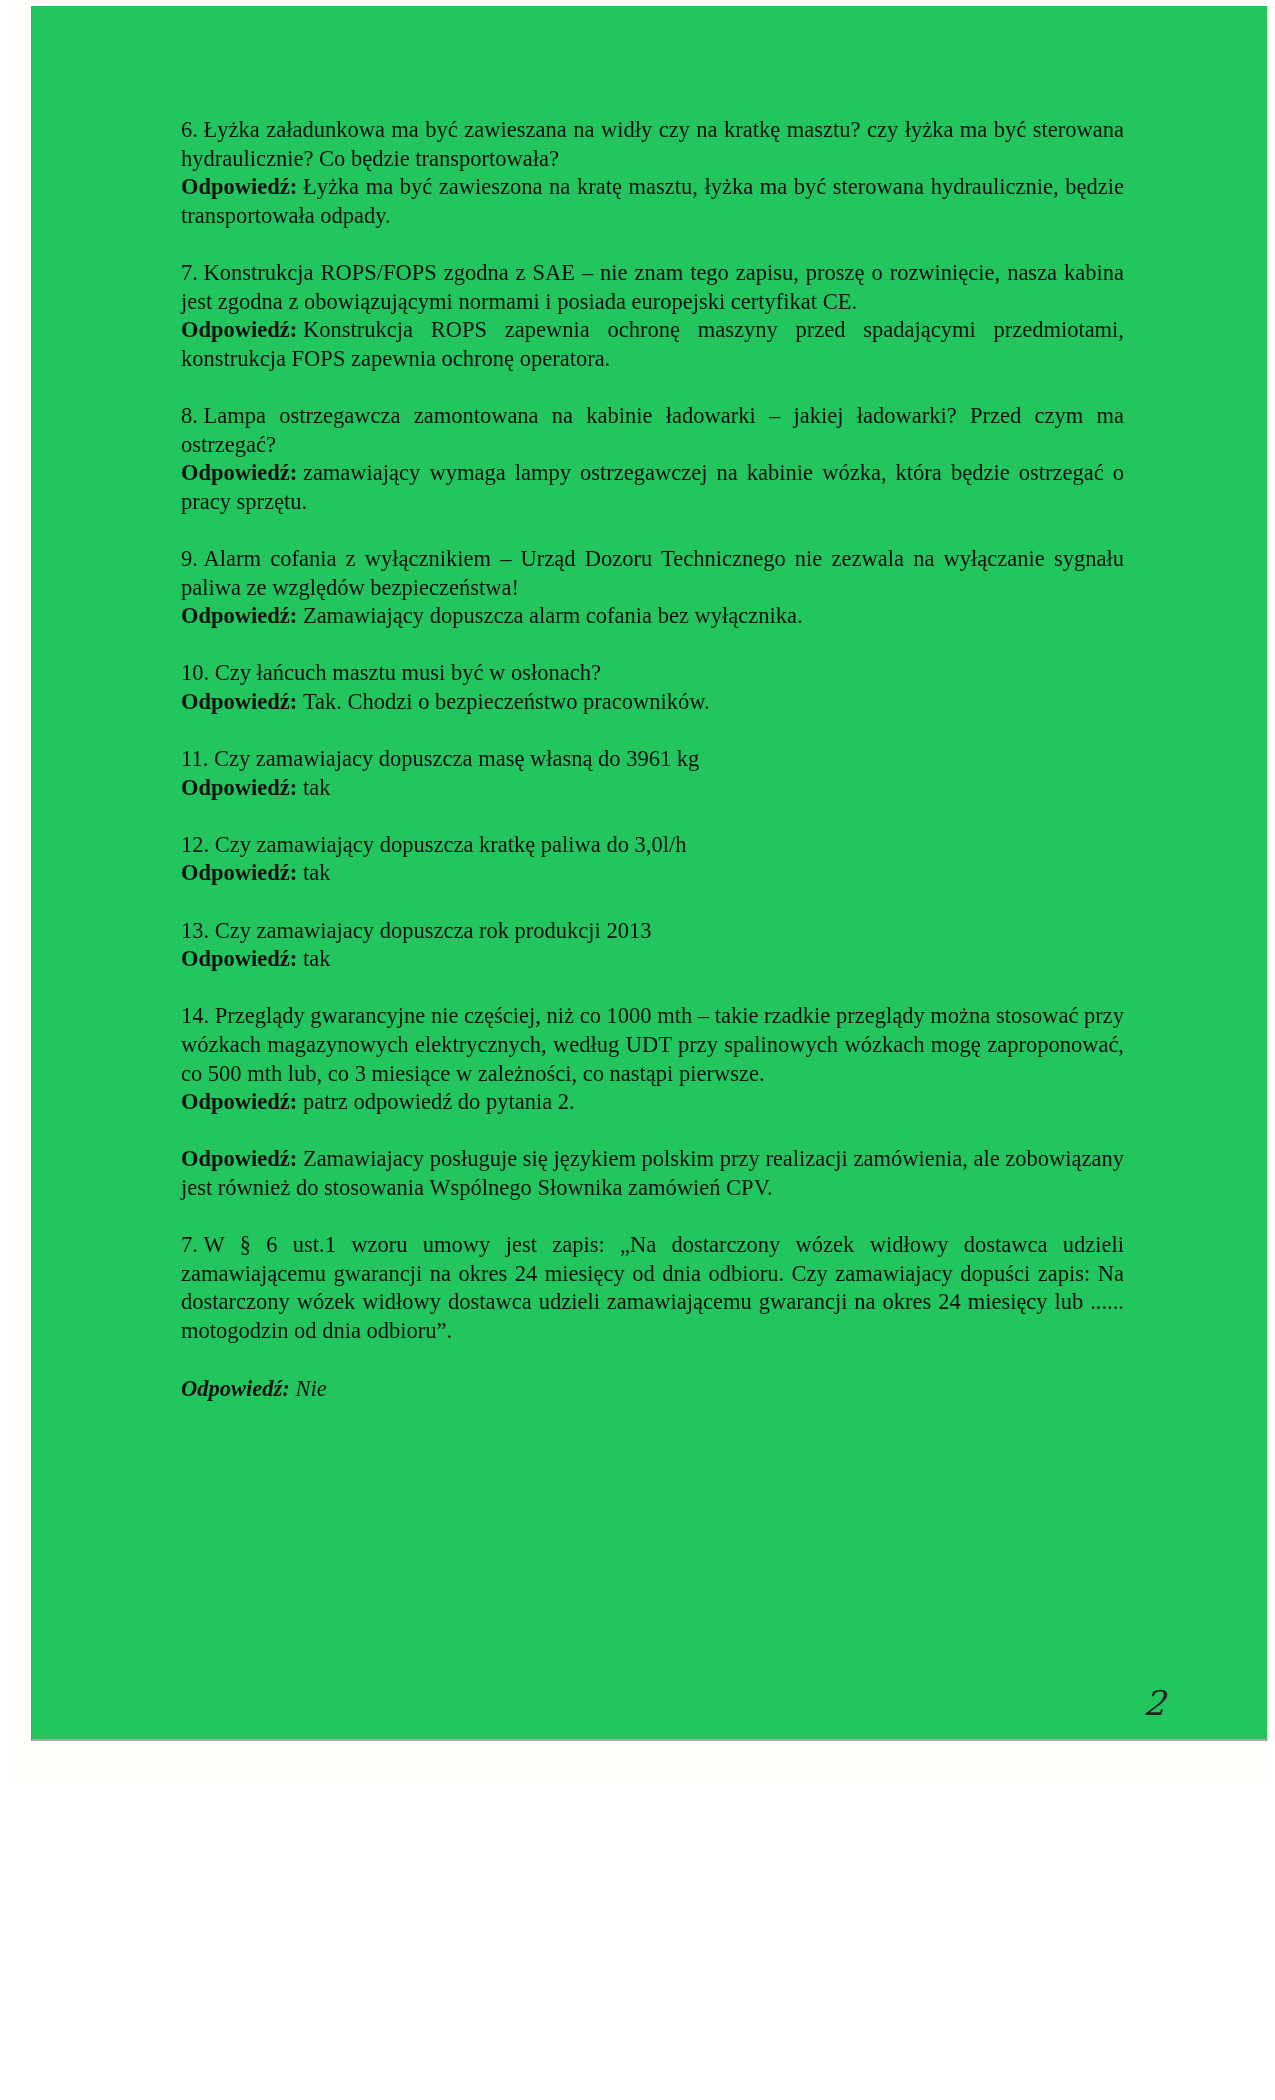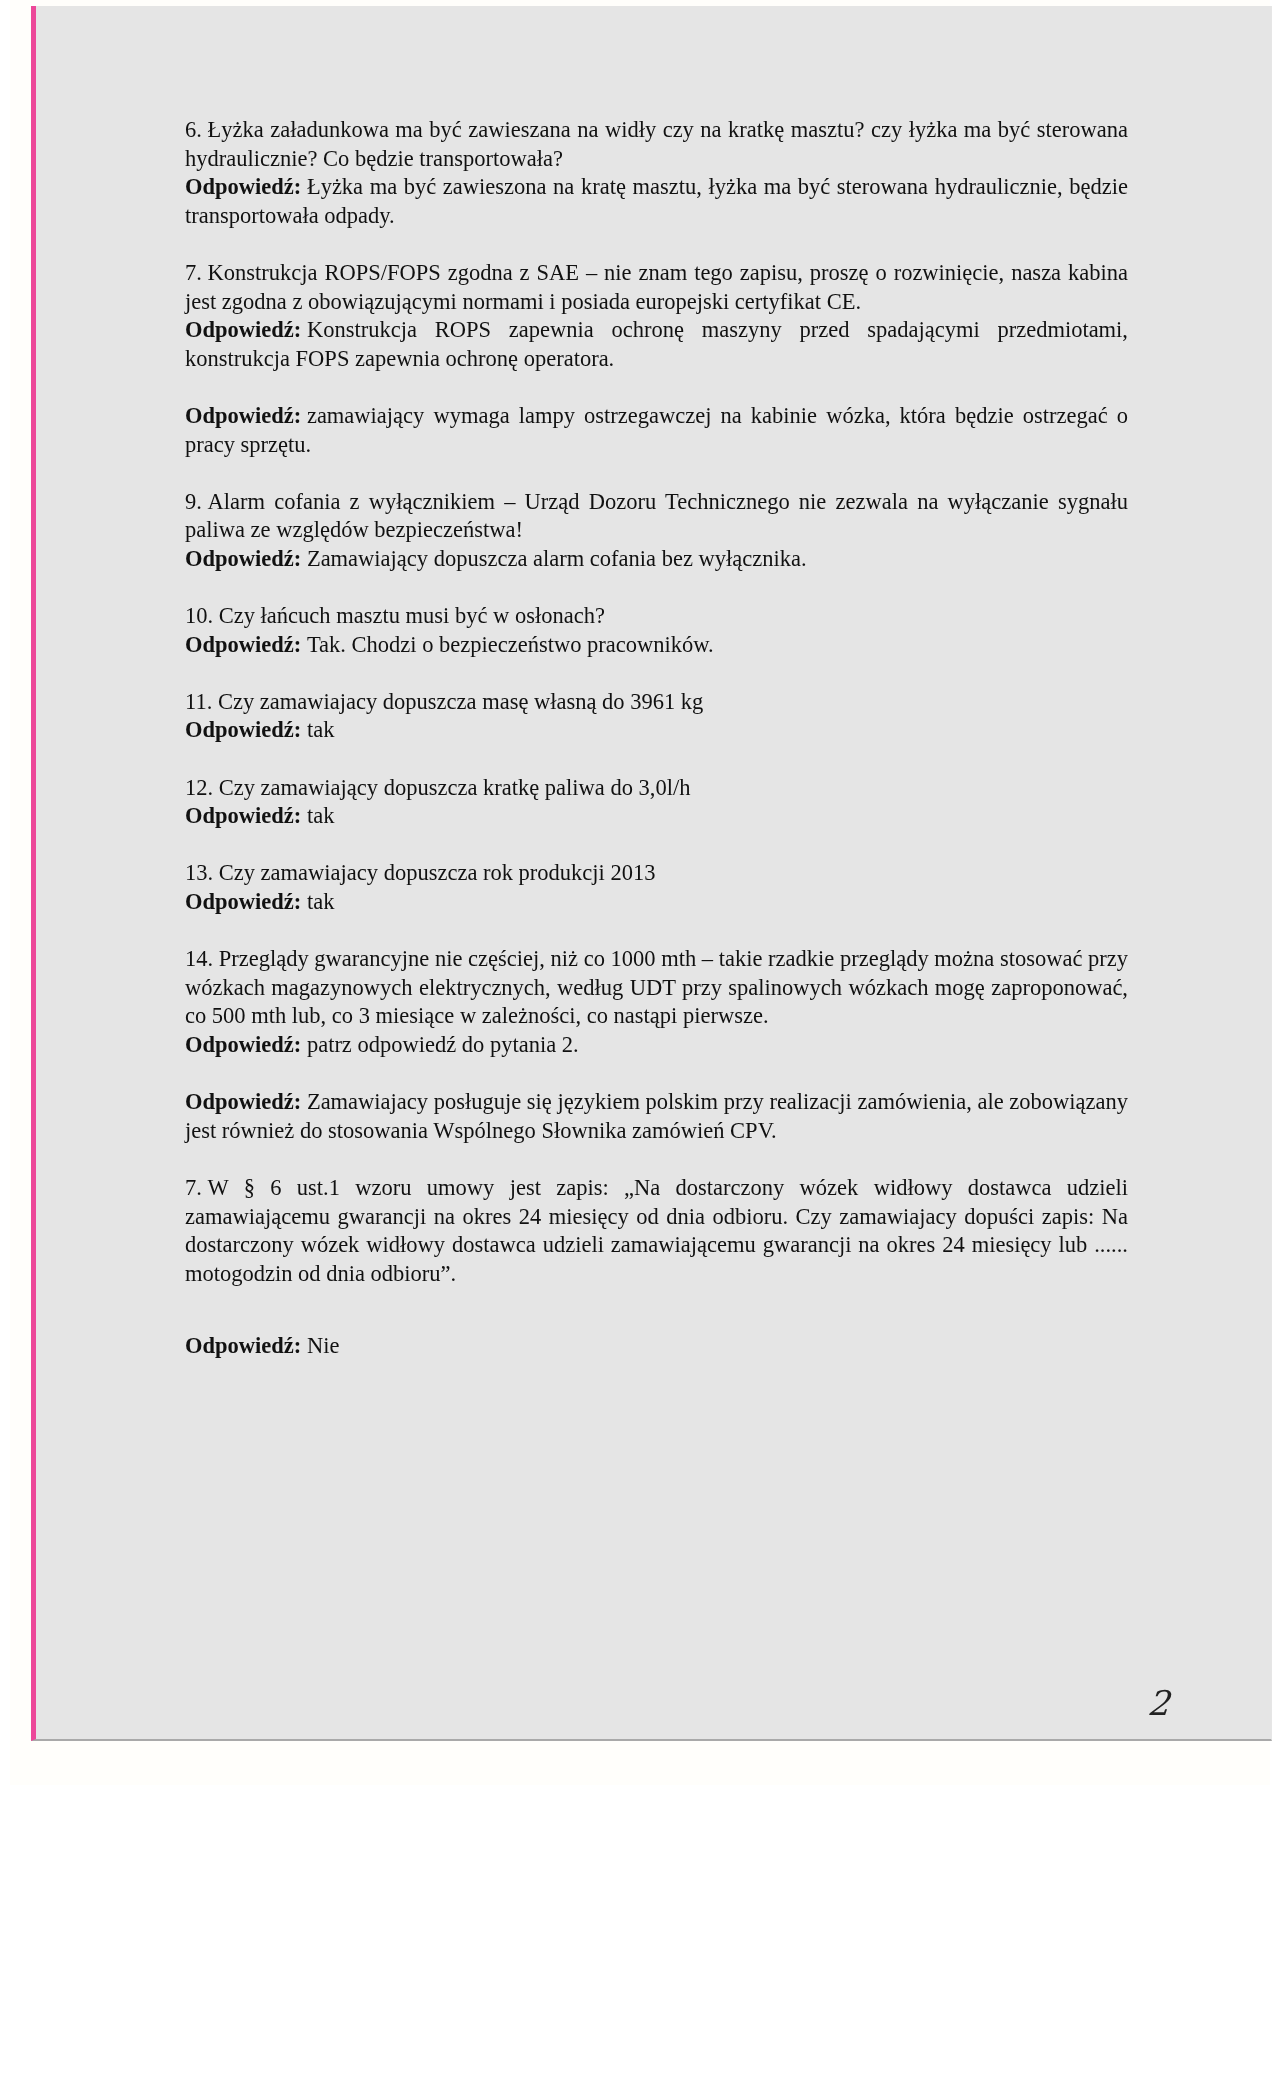--- a/index.html
+++ b/index.html
@@ -3,35 +3,35 @@
 <meta charset="utf-8">
 <style>
   html, body { margin: 0; padding: 0; background: #ffffff; }
   body { width: 1275px; height: 2100px; position: relative; overflow: hidden; }
   .scan-area {
     position: absolute; left: 10px; top: 0; width: 1260px; height: 1785px;
     background: #fffefb;
   }
   .page {
     position: absolute; left: 31px; top: 6px; width: 1235px; height: 1733px;
-    background: #e5e5e5;
-    border-left: 5px solid #ec4899;
+    background: #22c55e;
+    border-left: 1px solid #ec4899;
     border-right: 1px solid #e6e6e6;
     border-bottom: 2px solid #a9a9a9;
   }
   .content {
     position: absolute; left: 149px; top: 110px; width: 943px;
     font-family: "Liberation Serif", serif;
     font-size: 22.5px; line-height: 28.6px; color: #111111;
   }
   .qa { margin: 0 0 28.6px 0; text-align: justify; }
   .qa p { margin: 0; text-align: justify; text-align-last: left; }
   .qa .q-num { margin-right: 0.25em; }
   .qa .a-label { font-weight: bold; margin-right: 0.25em; }
-  .qa.spaced-answer .answer { margin-top: 44px; }
+  .qa.spaced-answer .answer { margin-top: 29px; font-style: italic; }
   .page-number {
     position: absolute; right: 98px; top: 1677px;
     font-family: "DejaVu Serif", serif; font-style: italic; font-size: 34px;
     color: #222; transform: skewX(-8deg);
   }
 </style>
 </head>
 <body>
 
 <div class="scan-area"></div>
@@ -42,20 +42,21 @@
       <p><span class="q-num">6.</span><span>Łyżka załadunkowa ma być zawieszana na widły czy na kratkę masztu? czy łyżka ma być sterowana hydraulicznie? Co będzie transportowała?</span></p>
       <p class="answer"><span class="a-label">Odpowiedź:</span><span>Łyżka ma być zawieszona na kratę masztu, łyżka ma być sterowana hydraulicznie, będzie transportowała odpady.</span></p>
     </div>
 
     <div class="qa">
       <p><span class="q-num">7.</span><span>Konstrukcja ROPS/FOPS zgodna z SAE – nie znam tego zapisu, proszę o rozwinięcie, nasza kabina jest zgodna z obowiązującymi normami i posiada europejski certyfikat CE.</span></p>
       <p class="answer"><span class="a-label">Odpowiedź:</span><span>Konstrukcja ROPS zapewnia ochronę maszyny przed spadającymi przedmiotami, konstrukcja FOPS zapewnia ochronę operatora.</span></p>
     </div>
 
     <div class="qa">
+      <p><span class="q-num">8.</span><span>Lampa ostrzegawcza zamontowana na kabinie ładowarki – jakiej ładowarki? Przed czym ma ostrzegać?</span></p>
       <p class="answer"><span class="a-label">Odpowiedź:</span><span>zamawiający wymaga lampy ostrzegawczej na kabinie wózka, która będzie ostrzegać o pracy sprzętu.</span></p>
     </div>
 
     <div class="qa">
       <p><span class="q-num">9.</span><span>Alarm cofania z wyłącznikiem – Urząd Dozoru Technicznego nie zezwala na wyłączanie sygnału paliwa ze względów bezpieczeństwa!</span></p>
       <p class="answer"><span class="a-label">Odpowiedź:</span><span>Zamawiający dopuszcza alarm cofania bez wyłącznika.</span></p>
     </div>
 
     <div class="qa">
       <p><span class="q-num">10.</span><span>Czy łańcuch masztu musi być w osłonach?</span></p>

